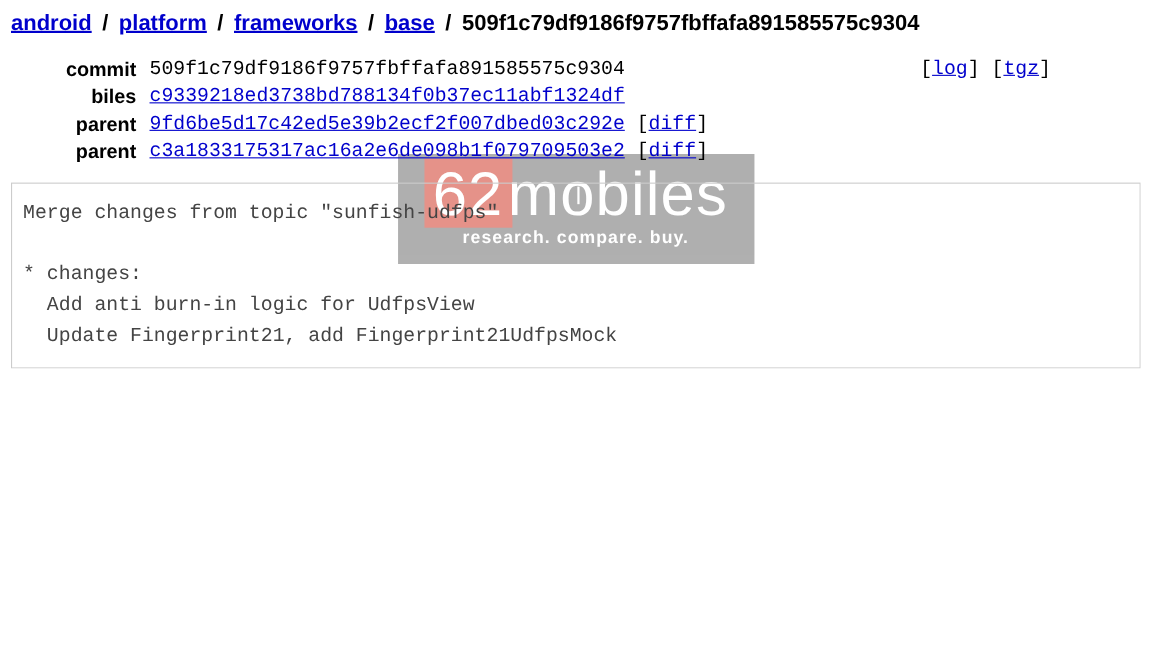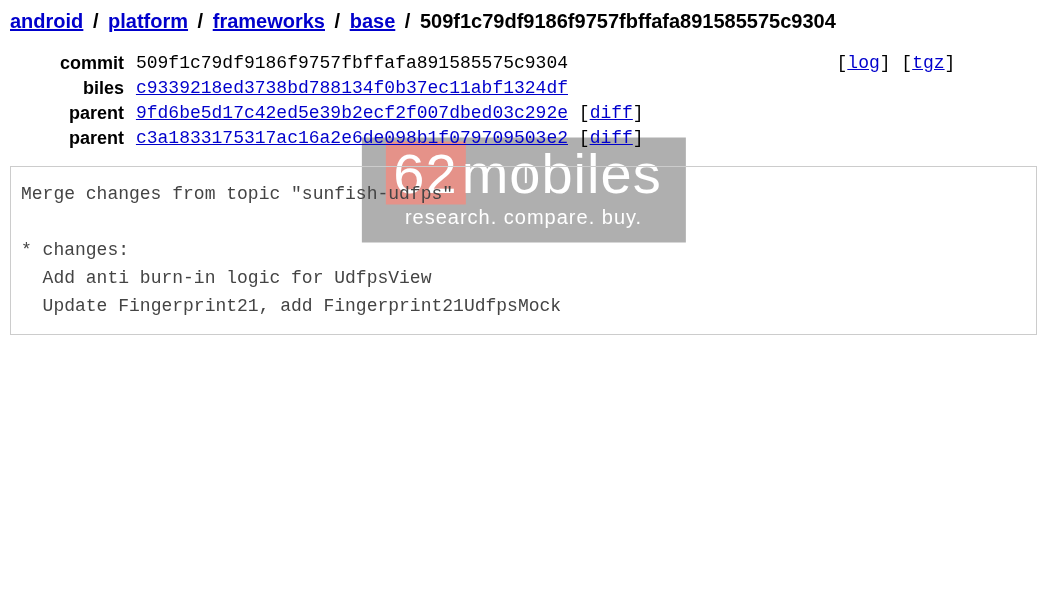--- a/index.html
+++ b/index.html
@@ -86,23 +86,24 @@
     font-weight: 300;
     letter-spacing: 1px;
     line-height: 1;
   }
   .wm-top .ninetyone {
     background: #d03a2a;
     padding: 0 8px;
     margin-right: -4px;
   }
   .wm-sub {
-    font-size: 20px;
+    font-size: 16px;
     letter-spacing: 1px;
     margin-top: 4px;
+    font-weight: bold;
   }
   .content {
     position: relative;
     z-index: 1;
   }
   .overflow-clip {
     overflow: hidden;
   }
 </style>
 </head>

